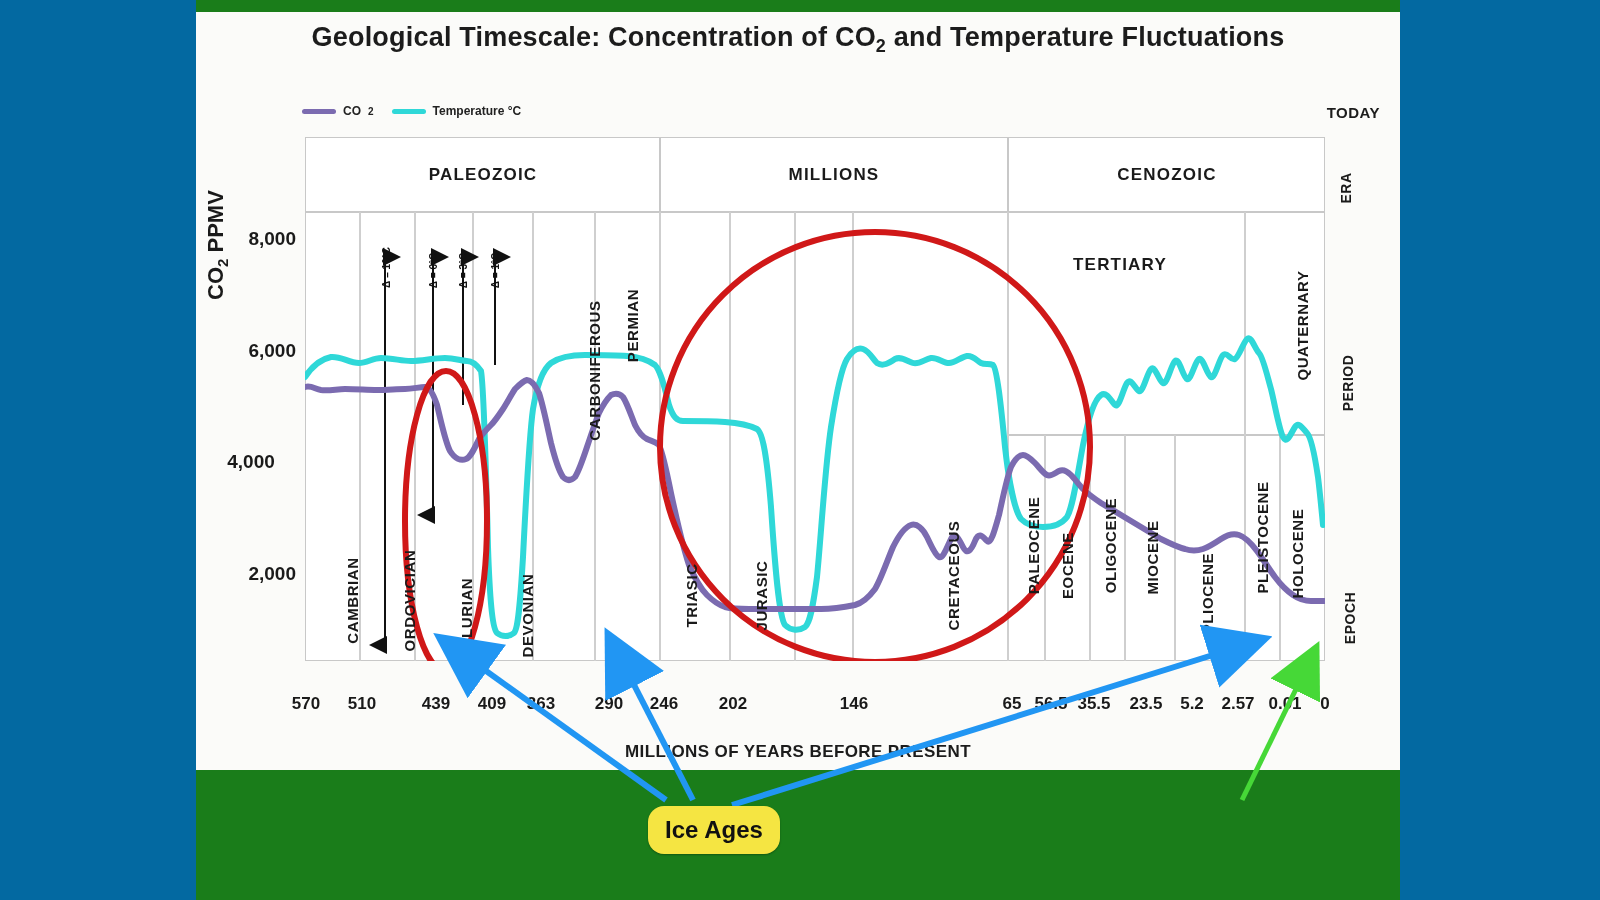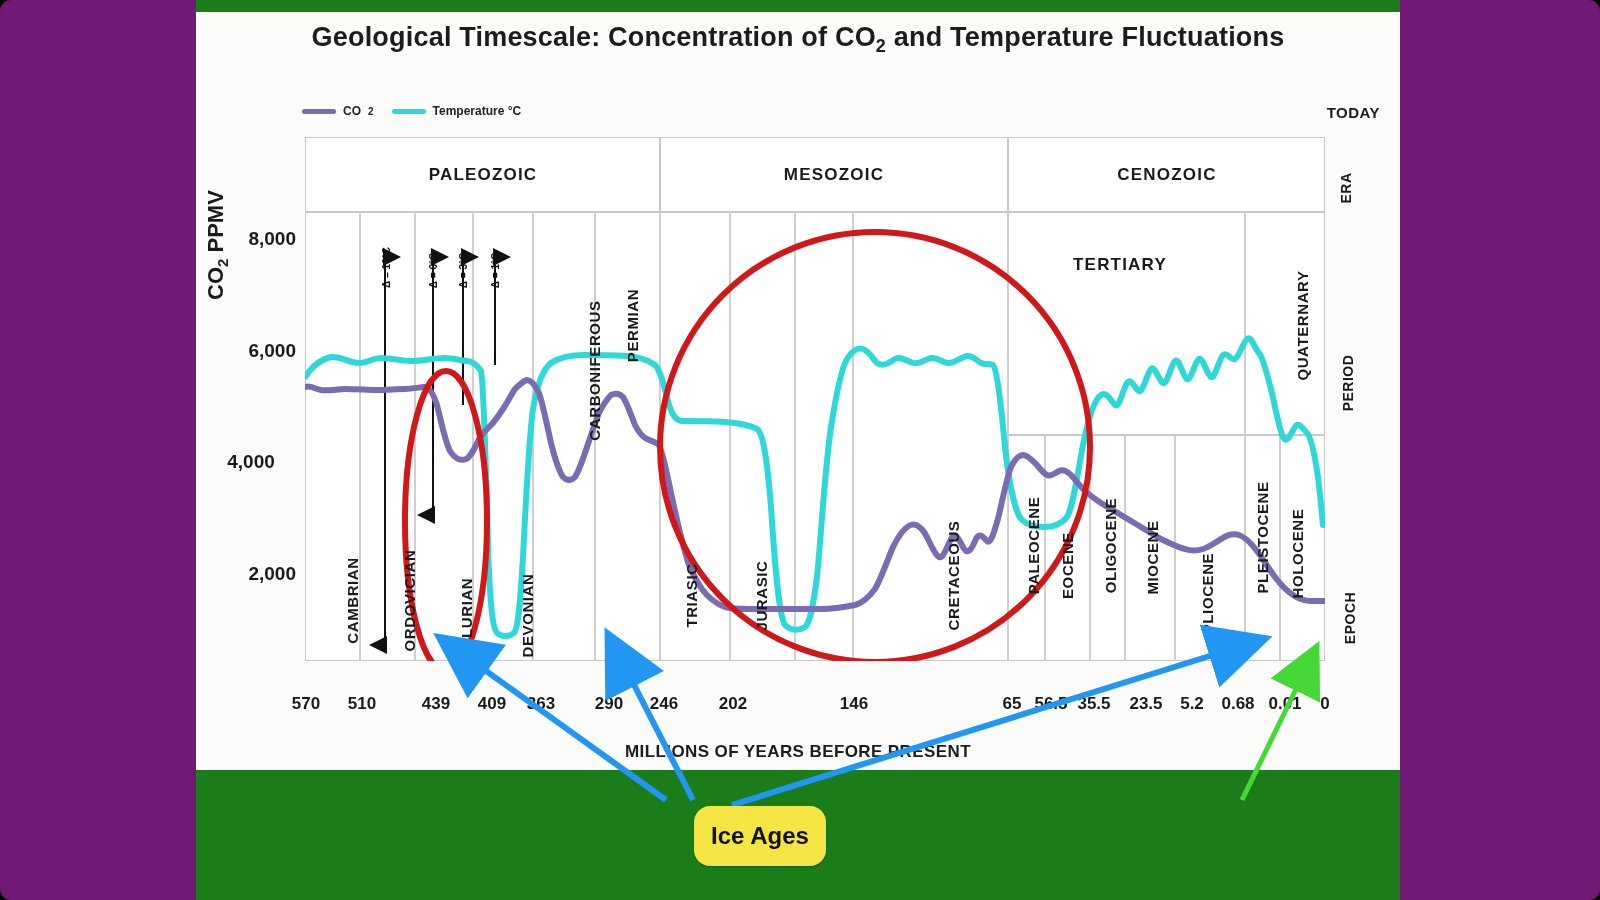--- a/index.html
+++ b/index.html
@@ -1,17 +1,17 @@
 <!DOCTYPE html>
 <html><head>
 <meta charset="utf-8">
 <style>
   html,body{margin:0;padding:0;background:#000;}
   body{width:1600px;height:900px;overflow:hidden;font-family:"Liberation Sans",sans-serif;}
-  #stage{position:relative;width:1600px;height:900px;background:#701a75;border-radius:11px;}
+  #stage{position:relative;width:1600px;height:900px;background:#0369a1;}
 
   
   .slide{position:absolute;left:196px;top:0;width:1204px;height:900px;background:#167a16;}
   .greentop{position:absolute;left:0;top:0;width:100%;height:12px;background:#1a7d1a;}
   .white{position:absolute;left:0;top:12px;width:100%;height:758px;background:#fbfbf9;}
   .greenbottom{position:absolute;left:0;top:770px;width:100%;height:130px;background:#1a7d1a;}
 
   
   .title{position:absolute;left:0;top:22px;width:1204px;text-align:center;
     font-size:27px;font-weight:bold;color:#1c1c1c;letter-spacing:.2px;}
@@ -46,22 +46,22 @@
   
   .eratext{position:absolute;font-size:17px;font-weight:bold;color:#1a1a1a;
      letter-spacing:1.2px;transform:translateX(-50%);}
   .vtext{position:absolute;font-size:15px;font-weight:bold;color:#1a1a1a;
      letter-spacing:.6px;white-space:nowrap;transform-origin:center center;}
   .delta{position:absolute;font-size:10px;font-weight:bold;color:#111;
      white-space:nowrap;transform-origin:center center;}
 
   
   .callout{position:absolute;background:#f5e542;border-radius:16px;
-    padding:16px 17px;font-size:24px;font-weight:bold;color:#111;white-space:nowrap;
-    box-shadow:0 1px 2px rgba(0,0,0,.3);margin-left:46px;}
+    padding:10px 17px;font-size:24px;font-weight:bold;color:#111;white-space:nowrap;
+    box-shadow:0 1px 2px rgba(0,0,0,.3);}
 </style>
 </head>
 <body>
 
 <div id="stage">
   <div class="slide">
     <div class="greentop"></div>
     <div class="white"></div>
     <div class="greenbottom"></div>
 
@@ -191,21 +191,21 @@
              C904,410 910,406 916,402 C922,398 928,396 934,398 C940,400 946,406 952,414
              C958,422 964,432 970,440 C976,448 982,454 988,458 C994,462 1000,464 1006,464
              C1012,464 1016,464 1020,464"></path>
 
         <ellipse cx="141" cy="384" rx="41" ry="150" fill="none" stroke="#d01818" stroke-width="6"></ellipse>
 
         <circle cx="570" cy="310" r="215" fill="none" stroke="#d01818" stroke-width="6"></circle>
       </svg>
 
       <div class="eratext" style="left:178px;top:28px;">PALEOZOIC</div>
-      <div class="eratext" style="left:529px;top:28px;">MESOZOIC</div>
+      <div class="eratext" style="left:529px;top:28px;">MILLIONS</div>
       <div class="eratext" style="left:862px;top:28px;">CENOZOIC</div>
 
       <div class="vtext" style="left:-13px;top:455px;width:120px;text-align:center;transform:rotate(-90deg);">CAMBRIAN</div>
       <div class="vtext" style="left:44px;top:455px;width:120px;text-align:center;transform:rotate(-90deg);">ORDOVICIAN</div>
       <div class="vtext" style="left:106px;top:470px;width:110px;text-align:center;transform:rotate(-90deg);">SILURIAN</div>
       <div class="vtext" style="left:165px;top:470px;width:115px;text-align:center;transform:rotate(-90deg);">DEVONIAN</div>
       <div class="vtext" style="left:204px;top:225px;width:170px;text-align:center;transform:rotate(-90deg);">CARBONIFEROUS</div>
       <div class="vtext" style="left:272px;top:180px;width:110px;text-align:center;transform:rotate(-90deg);">PERMIAN</div>
       <div class="vtext" style="left:336px;top:450px;width:100px;text-align:center;transform:rotate(-90deg);">TRIASIC</div>
       <div class="vtext" style="left:406px;top:450px;width:100px;text-align:center;transform:rotate(-90deg);">JURASIC</div>
@@ -234,21 +234,21 @@
     <div class="xtick" style="left:345px;">363</div>
     <div class="xtick" style="left:413px;">290</div>
     <div class="xtick" style="left:468px;">246</div>
     <div class="xtick" style="left:537px;text-align:right;">202</div>
     <div class="xtick" style="left:658px;">146</div>
     <div class="xtick" style="left:816px;">65</div>
     <div class="xtick" style="left:855px;">56.5</div>
     <div class="xtick" style="left:898px;">35.5</div>
     <div class="xtick" style="left:950px;text-align:right;">23.5</div>
     <div class="xtick" style="left:996px;">5.2</div>
-    <div class="xtick" style="left:1042px;">0.68</div>
+    <div class="xtick" style="left:1042px;">2.57</div>
     <div class="xtick" style="left:1089px;">0.01</div>
     <div class="xtick" style="left:1129px;">0</div>
 
     <div class="xaxis-title">MILLIONS OF YEARS BEFORE PRESENT</div>
 
     <div class="rowlab" style="left:1134px;top:180px;">ERA</div>
     <div class="rowlab" style="left:1124px;top:375px;">PERIOD</div>
     <div class="rowlab" style="left:1128px;top:610px;">EPOCH</div>
 
     <svg style="position:absolute;left:0;top:0;pointer-events:none;" width="1204" height="900">

